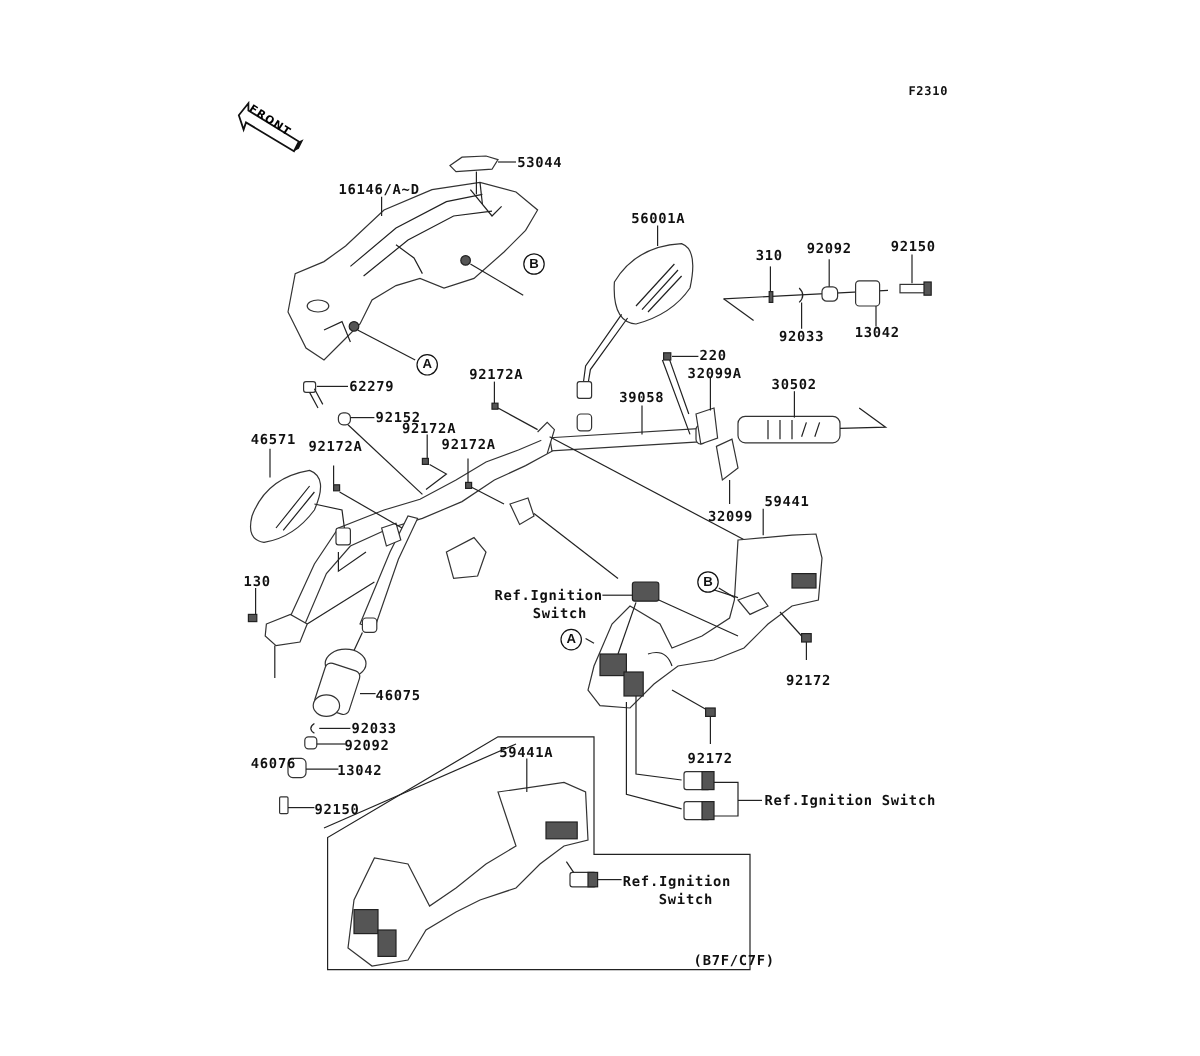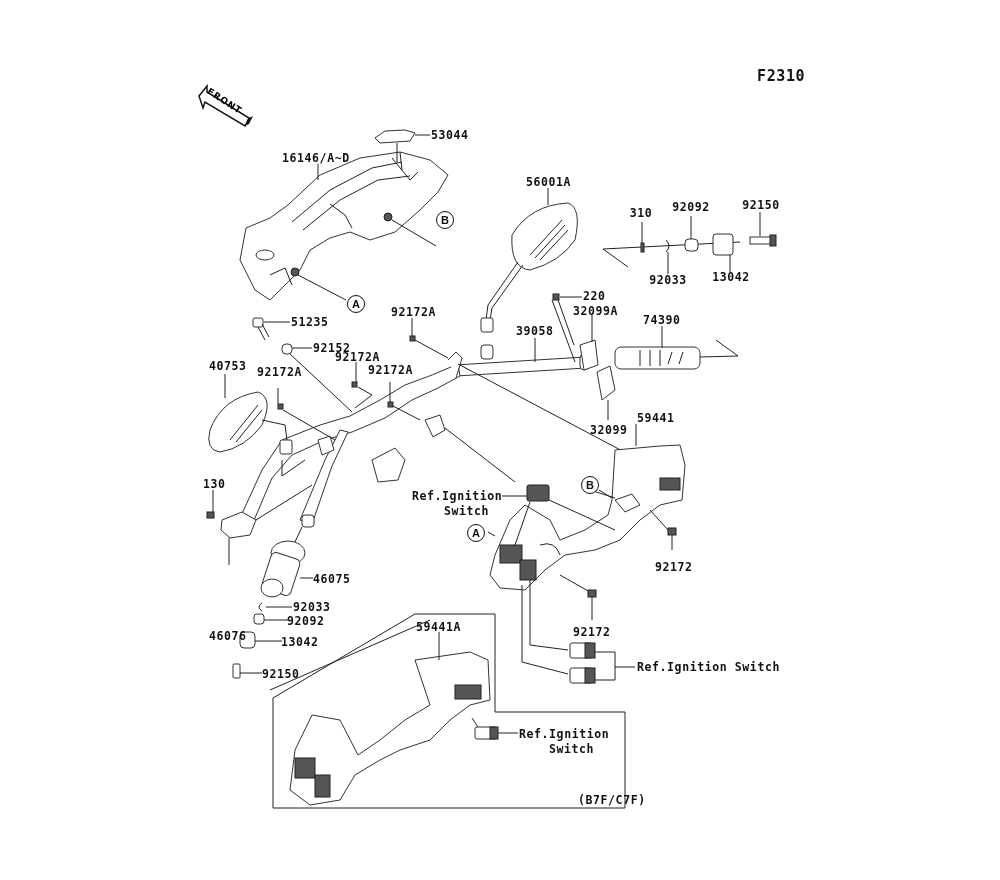--- a/index.html
+++ b/index.html
@@ -199,41 +199,41 @@
 
 <div class="front">
   <svg width="60" height="45" viewBox="0 0 60 45">
     <path d="M2,12 L10,2 L10,8 L52,34 L48,42 L8,18 L6,24 Z" fill="#fff" stroke="#111" stroke-width="1.5"></path>
     <path d="M52,34 L56,32 L52,40 L48,42 Z" fill="#111"></path>
   </svg>
   <span style="position:absolute;left:8px;top:12px;font-family:'DejaVu Sans',sans-serif;font-size:9px;font-weight:bold;transform:rotate(33deg);letter-spacing:1px;">FRONT</span>
 </div>
 
 
-<span class="lbl" style="left:757px;top:70px;font-size:15px;">F2310</span>
+<span class="lbl" style="left:757px;top:70px;font-size:10px;">F2310</span>
 
 <span class="lbl" style="left:431px;top:129px;">53044</span>
 <span class="lbl" style="left:282px;top:152px;">16146/A~D</span>
 <span class="lbl" style="left:526px;top:176px;">56001A</span>
 <span class="lbl c" style="left:641px;top:207px;">310</span>
 <span class="lbl c" style="left:691px;top:201px;">92092</span>
 <span class="lbl c" style="left:761px;top:199px;">92150</span>
 <span class="lbl c" style="left:668px;top:274px;">92033</span>
 <span class="lbl c" style="left:731px;top:271px;">13042</span>
 <span class="lbl" style="left:583px;top:290px;">220</span>
 <span class="lbl" style="left:573px;top:305px;">32099A</span>
 <span class="lbl" style="left:516px;top:325px;">39058</span>
-<span class="lbl" style="left:643px;top:314px;">74390</span>
+<span class="lbl" style="left:643px;top:314px;">30502</span>
 <span class="lbl" style="left:391px;top:306px;">92172A</span>
-<span class="lbl" style="left:291px;top:316px;">51235</span>
+<span class="lbl" style="left:291px;top:316px;">62279</span>
 <span class="lbl" style="left:313px;top:342px;">92152</span>
 <span class="lbl" style="left:335px;top:351px;">92172A</span>
 <span class="lbl" style="left:368px;top:364px;">92172A</span>
 <span class="lbl" style="left:257px;top:366px;">92172A</span>
-<span class="lbl" style="left:209px;top:360px;">40753</span>
+<span class="lbl" style="left:209px;top:360px;">46571</span>
 <span class="lbl" style="left:590px;top:424px;">32099</span>
 <span class="lbl" style="left:637px;top:412px;">59441</span>
 <span class="lbl" style="left:203px;top:478px;">130</span>
 <span class="lbl" style="left:209px;top:594px;margin-top:36px;">46076</span>
 <span class="lbl" style="left:313px;top:573px;">46075</span>
 <span class="lbl" style="left:293px;top:601px;">92033</span>
 <span class="lbl" style="left:287px;top:615px;">92092</span>
 <span class="lbl" style="left:281px;top:636px;">13042</span>
 <span class="lbl" style="left:262px;top:668px;">92150</span>
 <span class="lbl" style="left:655px;top:561px;">92172</span>

